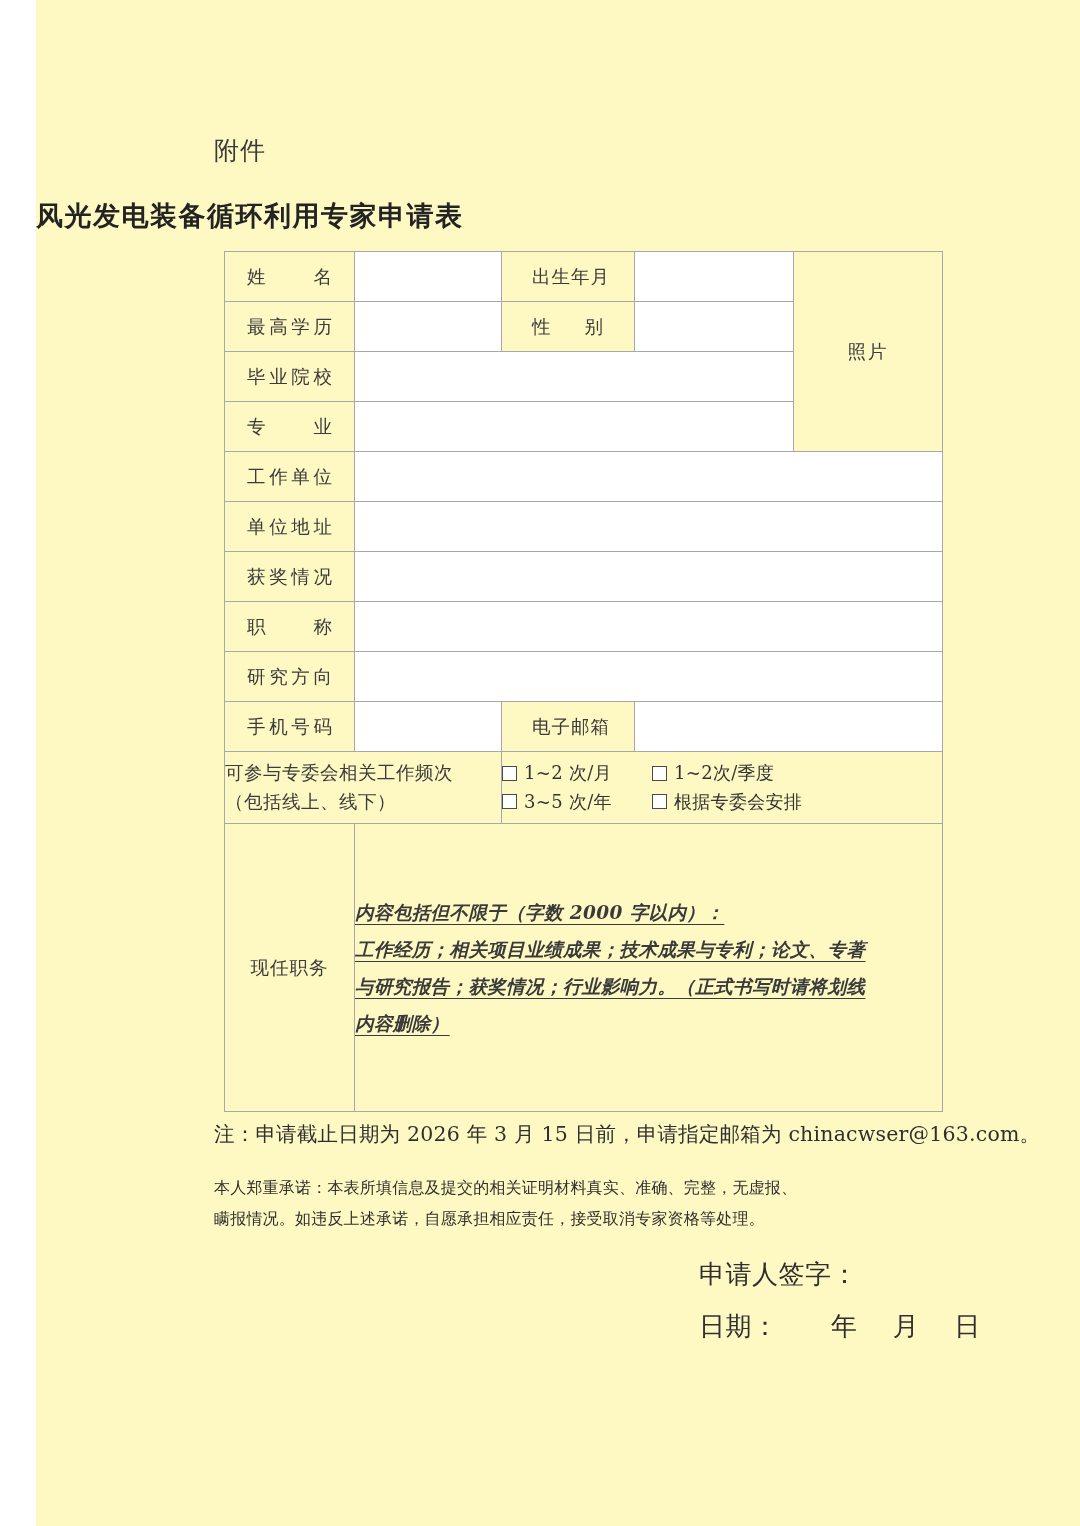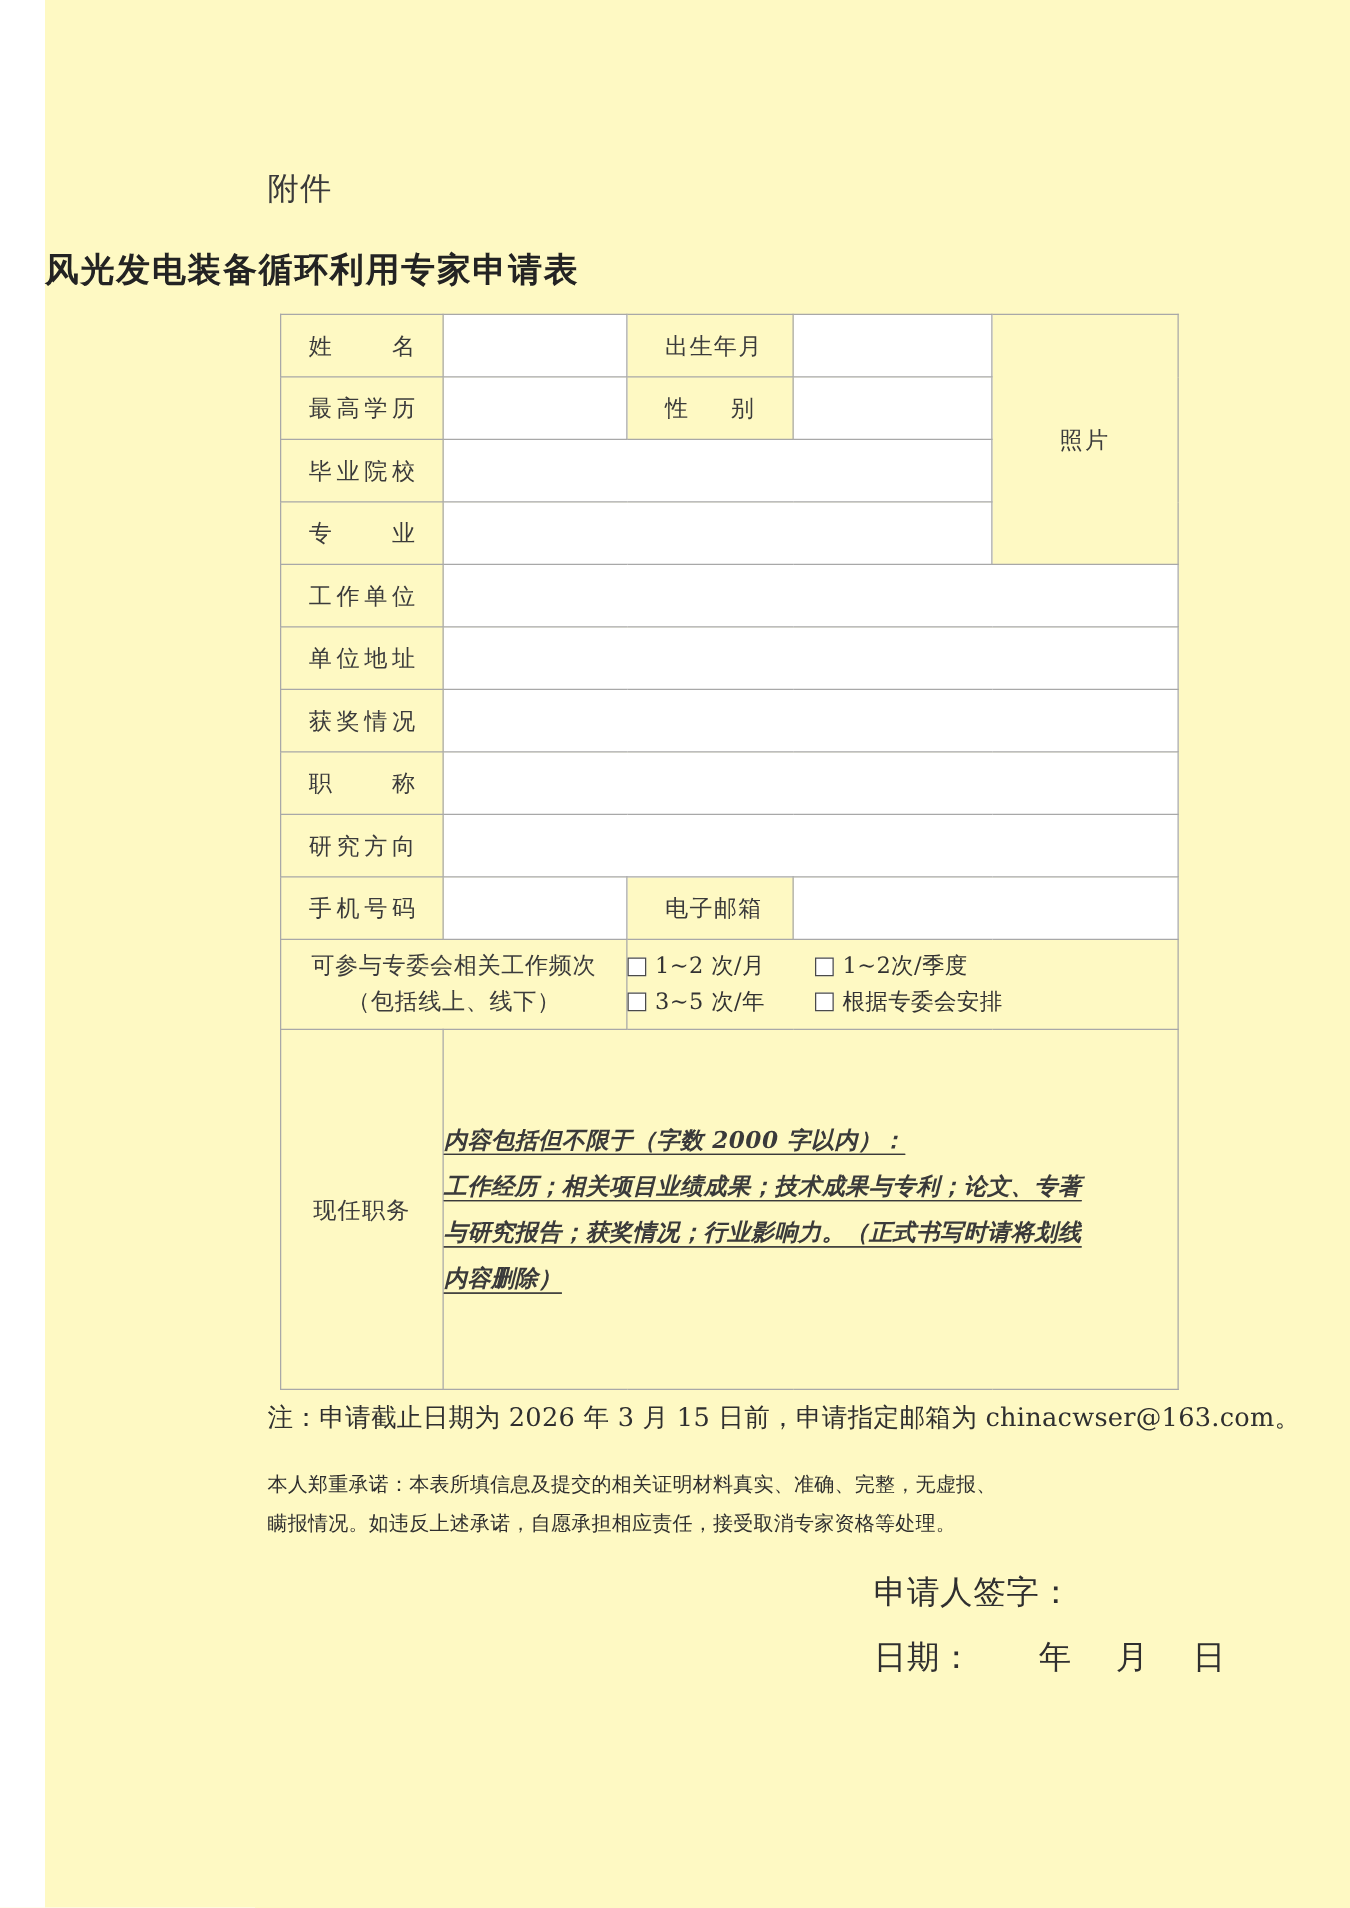--- a/index.html
+++ b/index.html
@@ -89,21 +89,21 @@
 
   .photo-cell {
     text-align: center;
     font-size: 18.5px;
     letter-spacing: 2px;
     color: #3b3b3b;
   }
 
   
   .freq-label {
-    text-align: center;
+    text-align: left;
     line-height: 1.55;
     font-size: 18.5px;
     letter-spacing: 0.5px;
     padding: 6px 4px;
   }
   .freq-label .l2 { display: block; }
   .freq-options {
     padding: 6px 0 6px 14px;
     font-size: 18px;
   }

